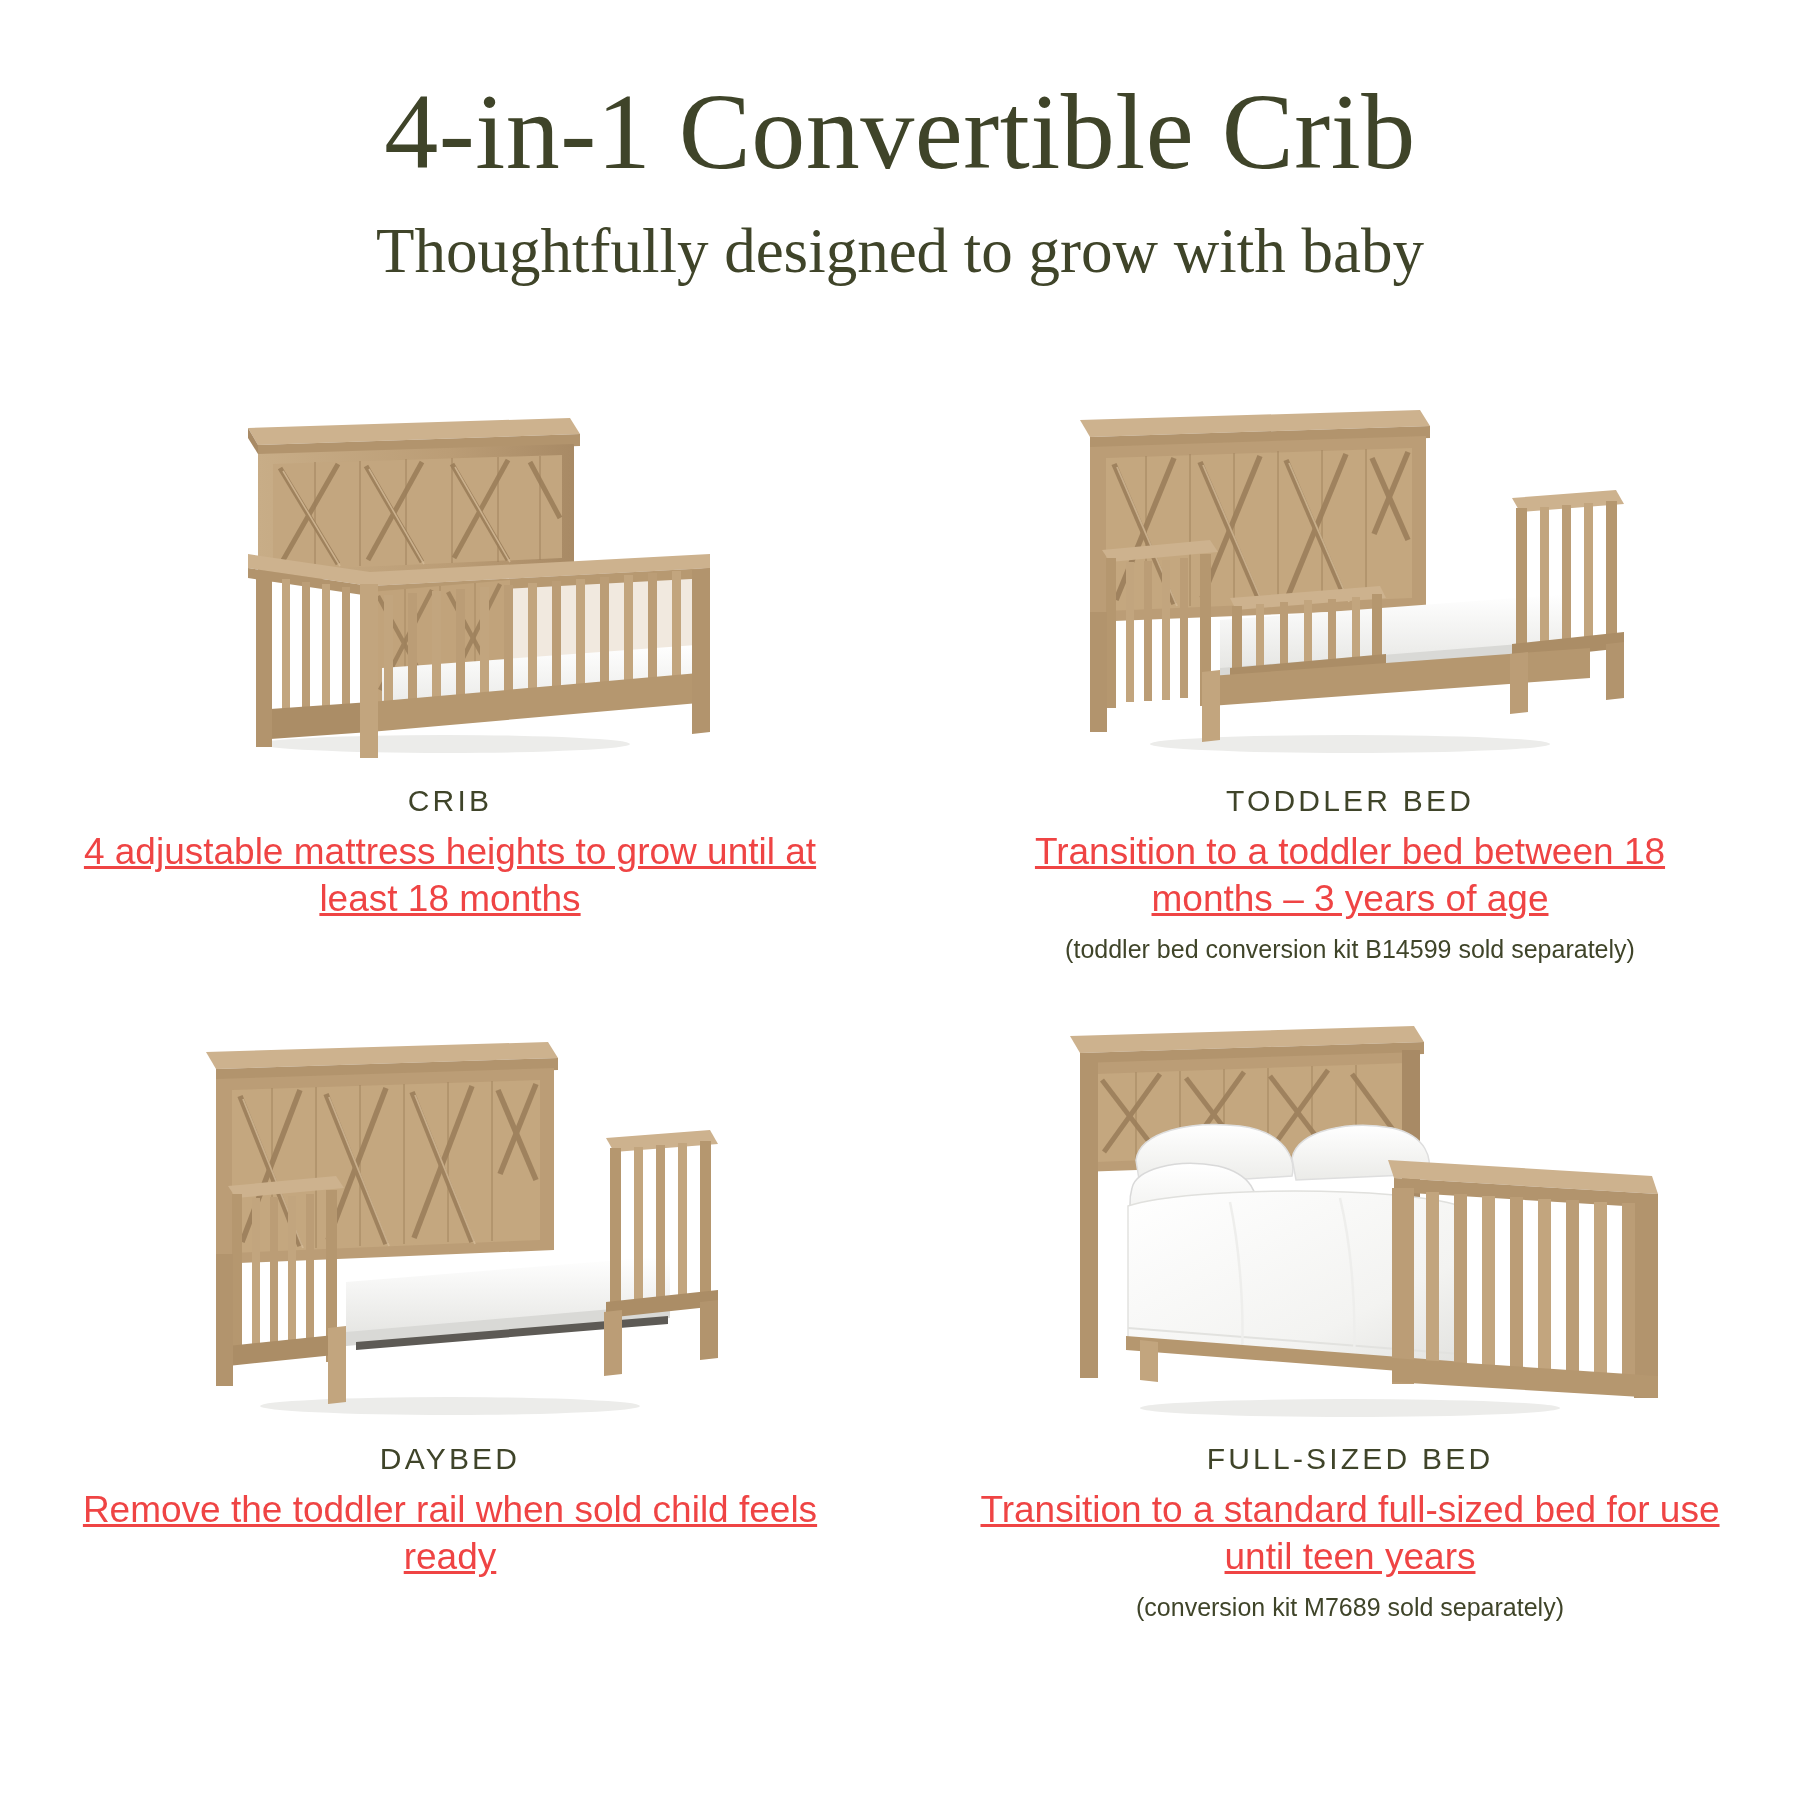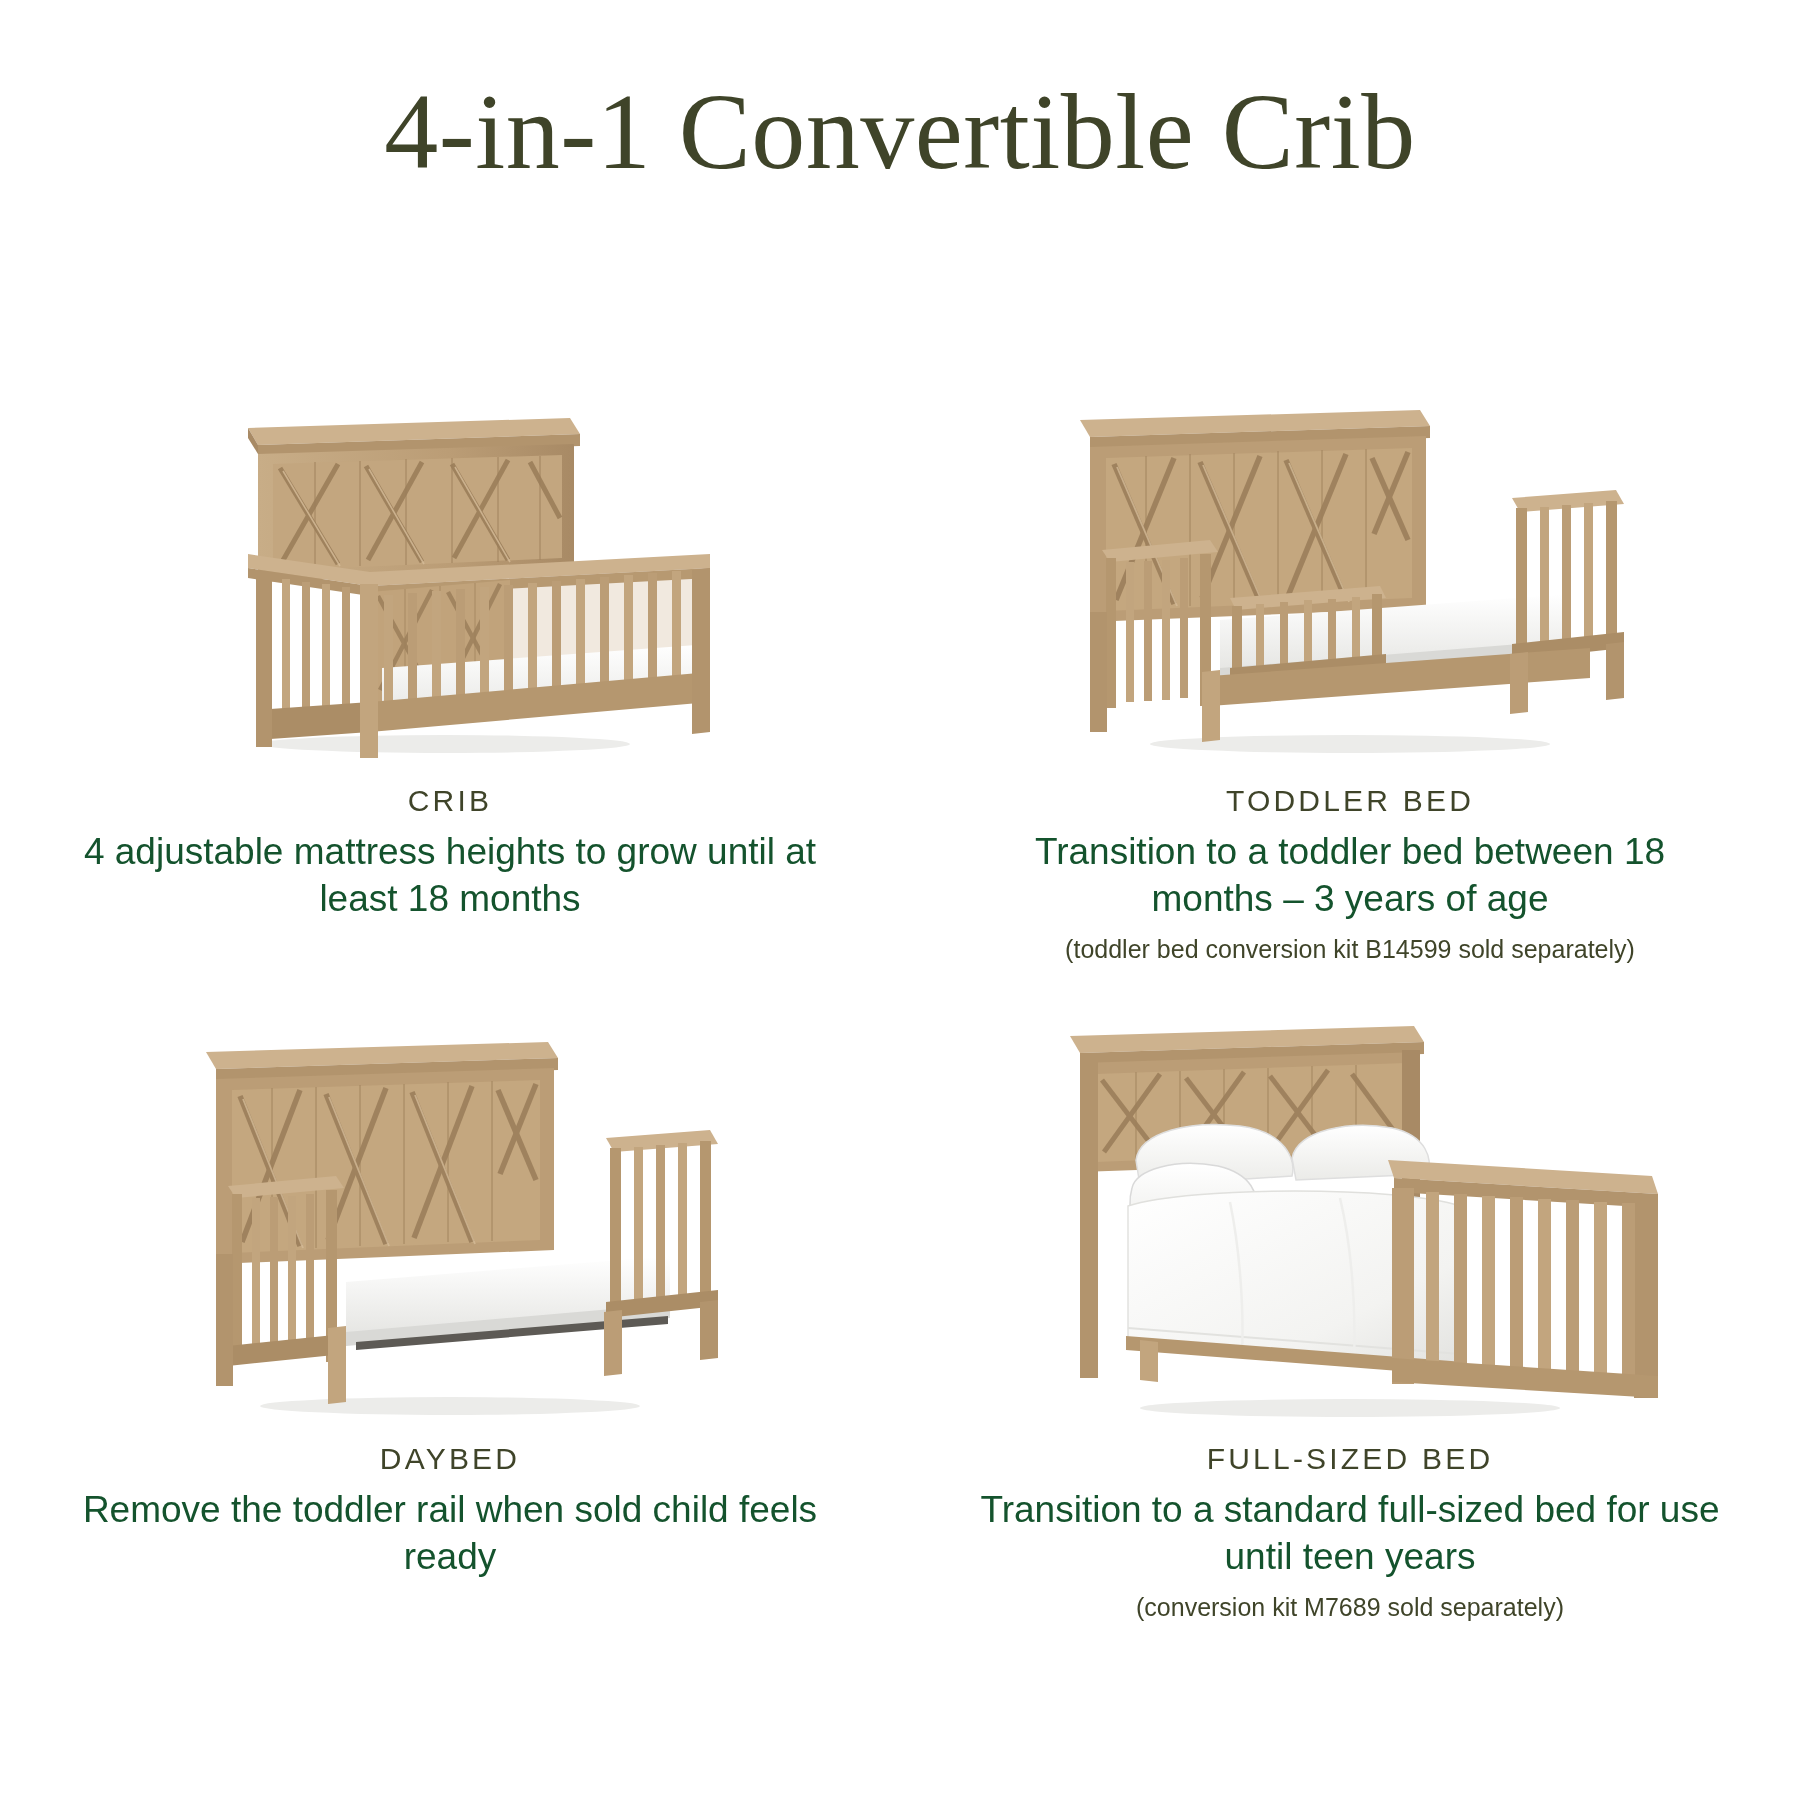--- a/index.html
+++ b/index.html
@@ -73,24 +73,25 @@
     letter-spacing: 3.2px;
     color: #3f4429;
     margin-top: 12px;
     text-align: center;
     white-space: nowrap;
   }
   .cap-body {
     font-family: "Liberation Sans", sans-serif;
     font-size: 37px;
     line-height: 1.28;
-    color: #14532d;
+    color: #ef4444;
     margin-top: 10px;
     text-align: center;
     max-width: 760px;
+    text-decoration: underline;
   }
   .cap-fine {
     font-family: "Liberation Sans", sans-serif;
     font-size: 25px;
     line-height: 1.3;
     color: #3f4429;
     margin-top: 10px;
     text-align: center;
     max-width: 800px;
   }
@@ -98,20 +99,21 @@
   
   .row2 .figure { height: 430px; }
 </style>
 </head>
 <body>
 
 <div id="page">
 
   <div class="header">
     <h1 class="title">4-in-1 Convertible Crib</h1>
+    <div class="subtitle">Thoughtfully designed to grow with baby</div>
   </div>
 
   <div class="grid">
 
     <div class="cell">
       <div class="figure">
         <svg width="560" height="400" viewBox="0 0 560 400">
           <defs>
             <linearGradient id="wGradA" x1="0" y1="0" x2="0" y2="1">
               <stop offset="0%" stop-color="#d2b894"></stop>

